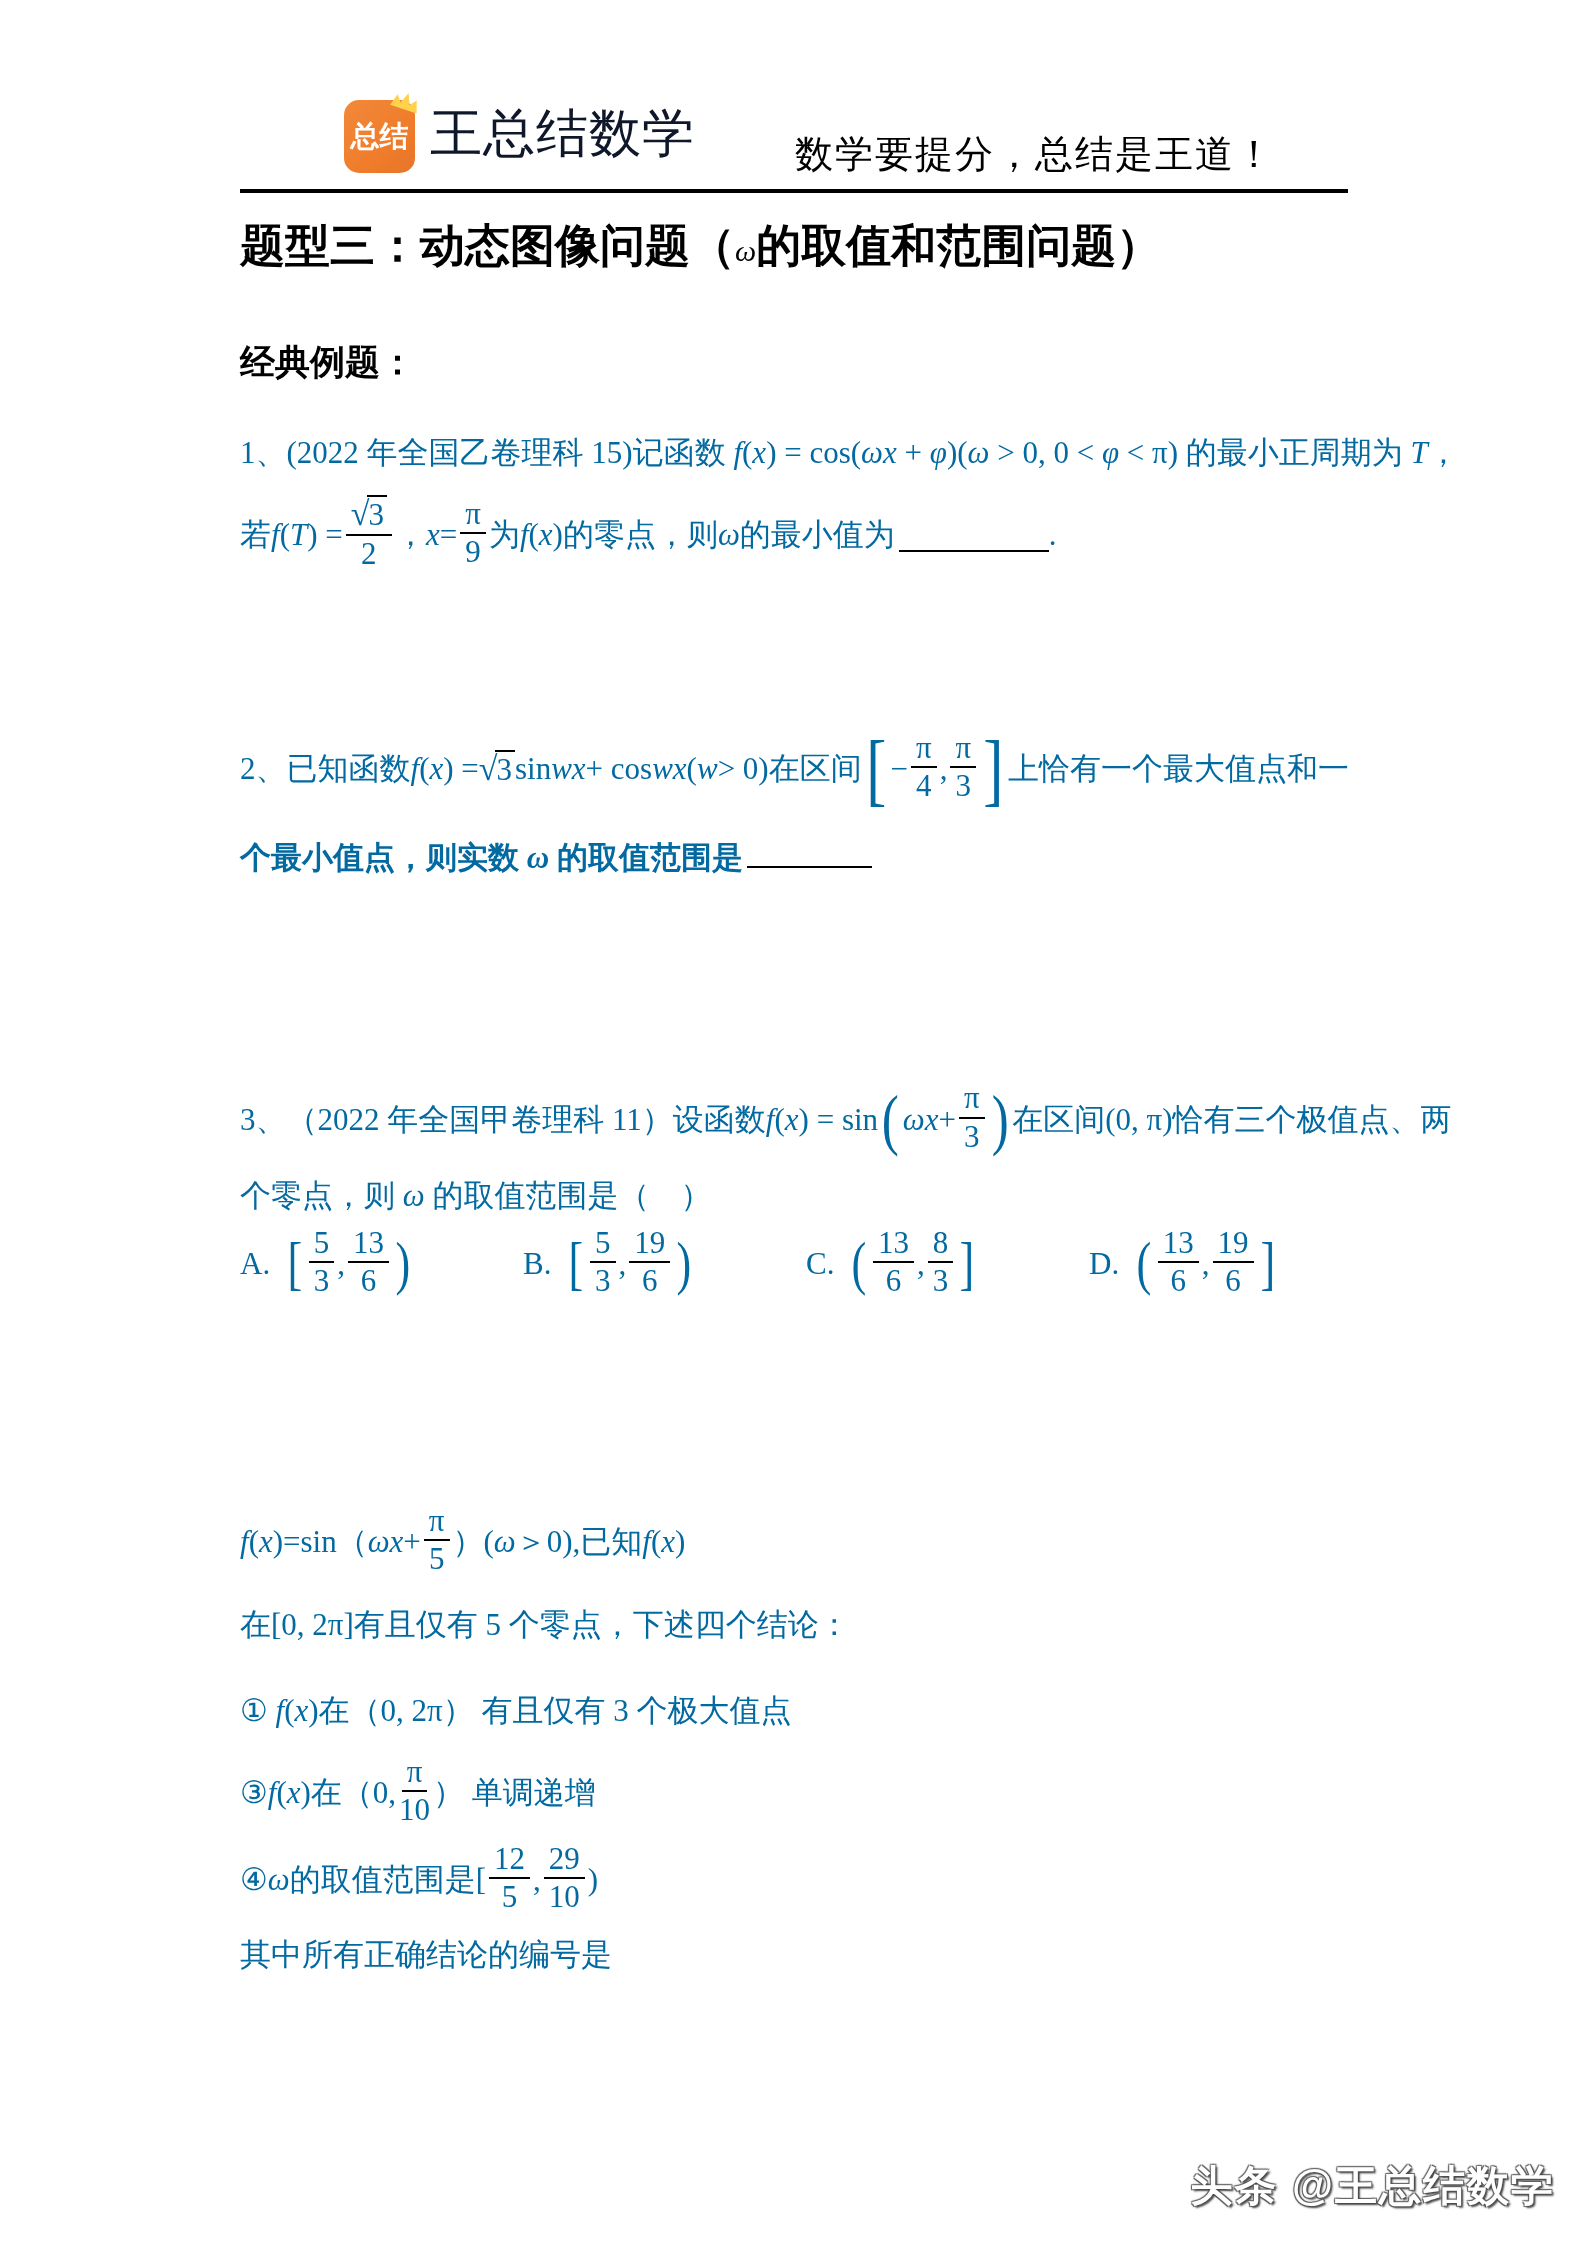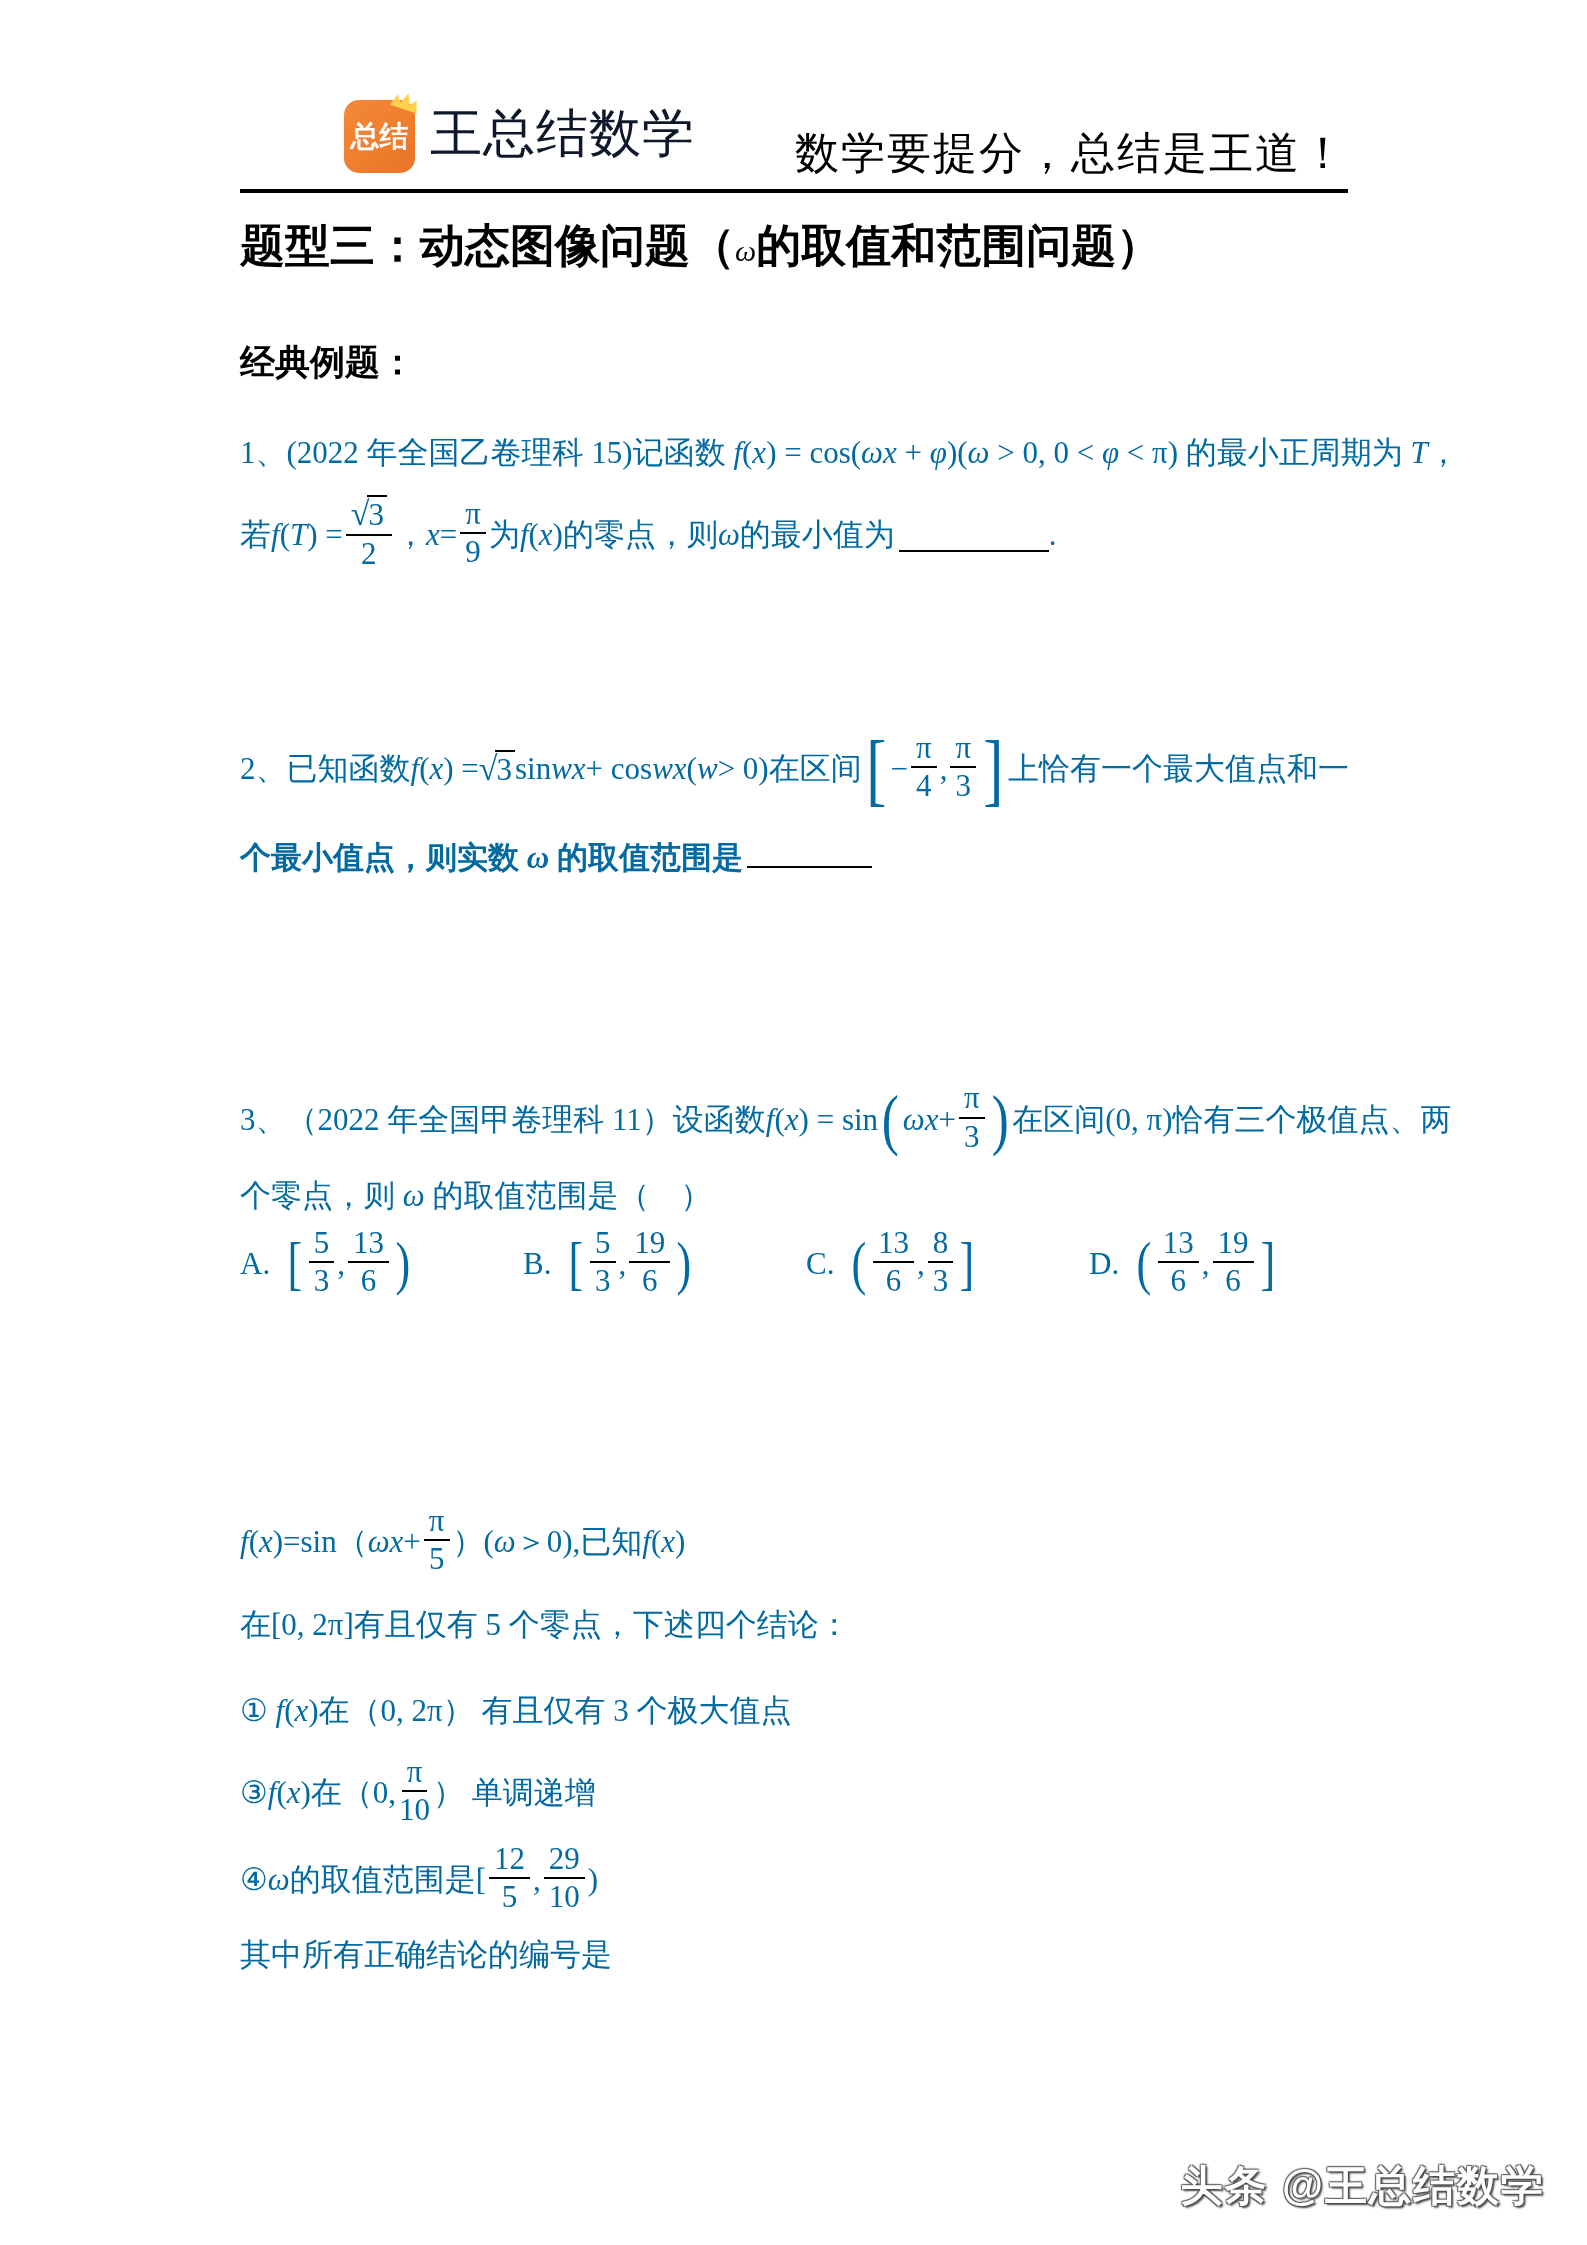--- a/index.html
+++ b/index.html
@@ -26,21 +26,21 @@
   }
   .crown{position:absolute;top:-12px;right:-8px;transform:rotate(18deg);}
   .logo-text{
     position:absolute;left:430px;top:98px;
     font-family:"Liberation Sans","DejaVu Sans",sans-serif;
     font-weight:400;font-size:52px;line-height:70px;color:#0f172a;
     letter-spacing:1px;
   }
   .slogan{
     position:absolute;left:795px;top:132px;
-    font-size:44px;line-height:44px;color:#000;
+    font-size:38px;line-height:44px;color:#000;
     letter-spacing:2px;font-weight:500;
   }
   .hdr-rule{
     position:absolute;left:240px;top:189px;
     width:1108px;height:4px;background:#000;
   }
   
   main{display:block;padding:0 150px 0 240px;}
   h1.ptitle{
     margin:24px 0 0 0;
@@ -96,21 +96,21 @@
     height:1.05em;vertical-align:baseline;margin-left:4px;
   }
   
   .options{display:flex;align-items:center;}
   .option{display:flex;align-items:center;width:283px;}
   .option:last-child{width:auto;}
   .opt-label{margin-right:14px;}
   .opt-int{display:inline-flex;align-items:center;}
   
   .watermark{
-    position:absolute;right:42px;top:2158px;
+    position:absolute;right:32px;top:2158px;
     font-family:"Liberation Sans","DejaVu Sans",sans-serif;
     font-weight:700;font-size:42px;letter-spacing:2px;
     color:#ffffff;
     text-shadow:2px 2px 2px #4a4a4a,-1px -1px 1px #6a6a6a,1px -1px 1px #5a5a5a,-1px 1px 1px #5a5a5a;
   }
 </style>
 </head>
 <body>
 
 <div class="page">

